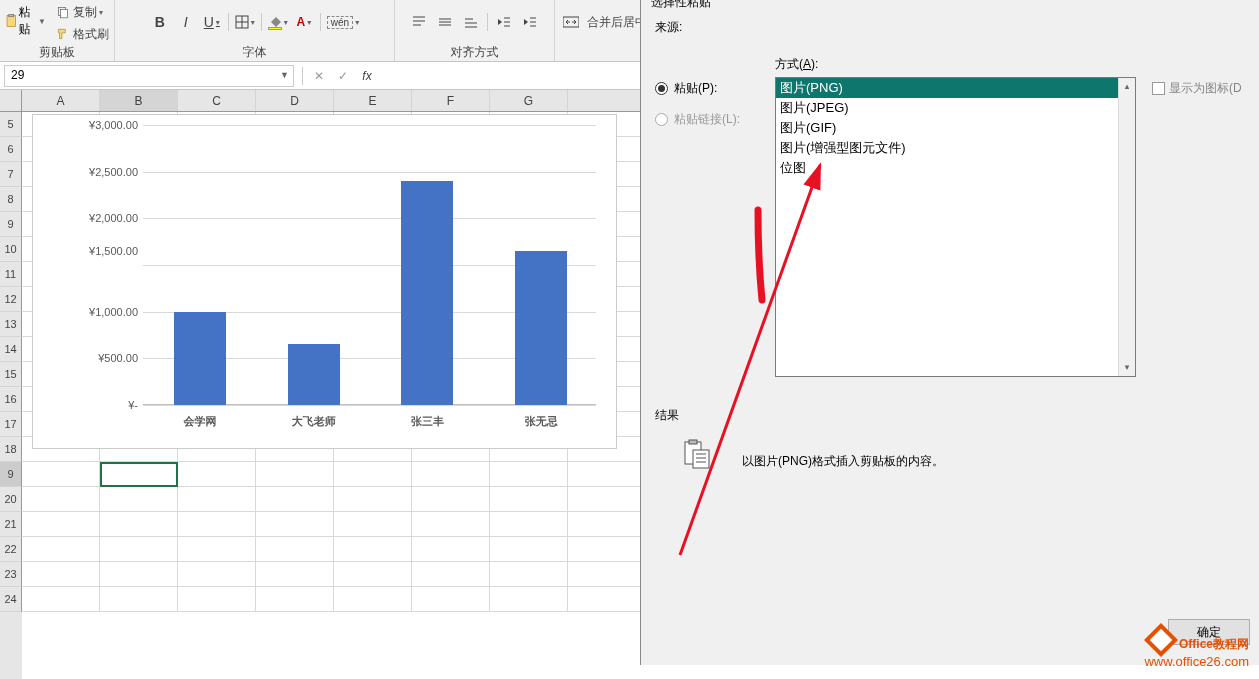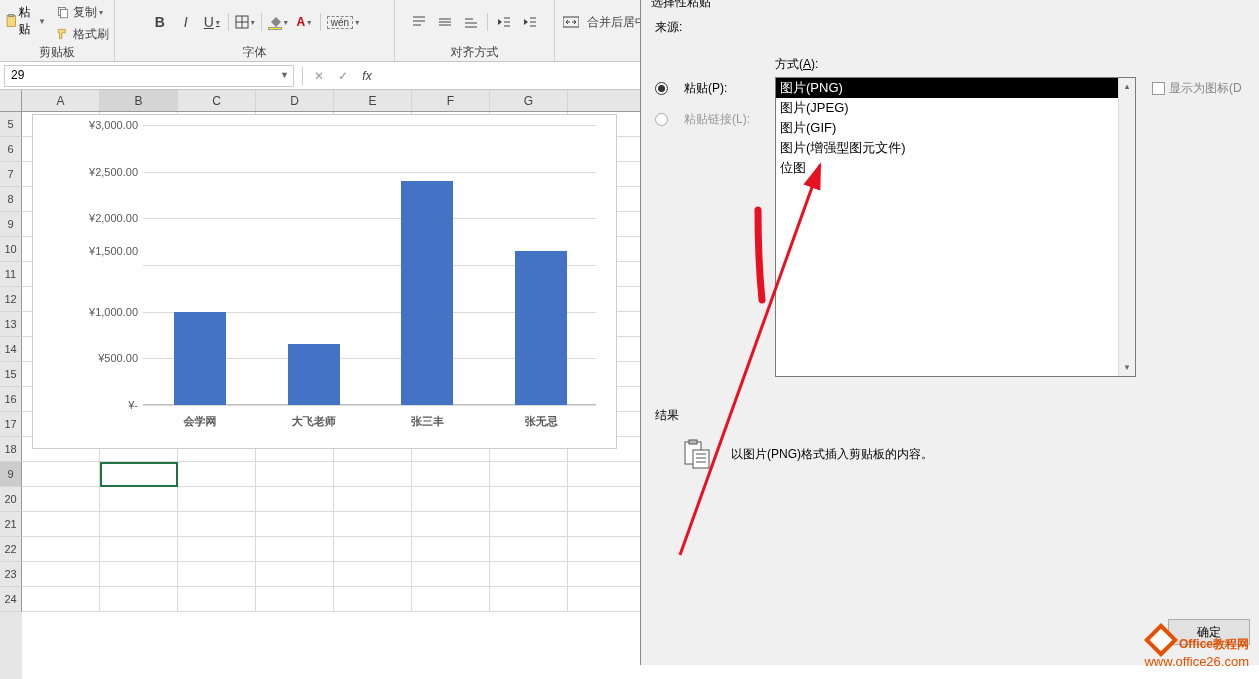--- a/index.html
+++ b/index.html
@@ -51,39 +51,39 @@
 .bar { position: absolute; bottom: 0; width: 52px; background: #4472C4; }
 .x-lab { position: absolute; bottom: -24px; width: 100px; text-align: center; font-size: 11px; color: #595959; transform: translateX(-50%); font-weight: bold;}
 .axis-line { position:absolute; left:0; right:0; bottom:0; border-top:1px solid #bfbfbf;}
 
 
 .dialog { position: absolute; left: 640px; top: -5px; width: 620px; height: 670px; background: #f0f0f0; border-left: 1px solid #888; }
 .dlg-title { padding: 0 10px; height: 18px; line-height: 14px; font-size: 12px; }
 .dlg-body { padding: 6px 14px; }
 .dlg-row { display: flex; align-items: flex-start; margin-top: 20px;}
 .radio-col { width: 120px; padding-top: 24px;}
-.radio-item { display: flex; align-items: center; margin-bottom: 14px; gap: 16px; }
+.radio-item { display: flex; align-items: center; margin-bottom: 14px; gap: 6px; }
 .radio { width: 13px; height: 13px; border-radius: 50%; border: 1px solid #333; display: inline-flex; align-items: center; justify-content: center; background:#fff;}
 .radio.checked::after { content: ""; width: 7px; height: 7px; border-radius: 50%; background: #333; }
 .radio.disabled { border-color:#aaa; }
 .radio-item.disabled { color: #999; }
 .section-label { margin-bottom:4px;}
 .list-col { flex:1; }
 .list-label { margin-bottom: 4px; }
 .list-label u { text-decoration: underline; }
 .listbox { height: 300px; background: #fff; border: 1px solid #7a7a7a; overflow: hidden; position: relative; }
 .listbox .item { padding: 1px 4px; font-size: 13px; white-space: nowrap;}
-.listbox .item.sel { background: #000000; color: #fff; }
+.listbox .item.sel { background: #0f766e; color: #fff; }
 .listbox .scroll { position:absolute; right:0; top:0; bottom:0; width:17px; background:#f0f0f0; border-left:1px solid #dcdcdc;}
 .listbox .scroll .sbtn{height:17px;text-align:center;font-size:9px;color:#666;line-height:17px;}
 .chk-col { width: 110px; padding-left: 16px; padding-top: 24px;}
 .chk { width:13px; height:13px; border:1px solid #999; background:#fff; display:inline-block; vertical-align:middle; margin-right:4px;}
 .chk-col label{color:#888;}
 .result-sec { margin-top: 30px; }
-.result-body { display:flex; gap:18px; align-items:center; margin-top:14px; padding-left:26px;}
+.result-body { display:flex; gap:29px; align-items:flex-end; margin-top:14px; padding-left:26px;}
 .result-icon { width:32px; height:32px; }
 .btn-row { position:absolute; right:10px; bottom:20px; }
 .btn { width:82px; height:26px; border:1px solid #adadad; background:#e1e1e1; cursor:pointer; }
 
 
 .red-arrow { position:absolute; pointer-events:none; }
 
 
 .wm { position:absolute; right:10px; bottom:10px; text-align:right; }
 .wm .line1 { font-size:22px; font-weight:bold; color:#e65100; }

